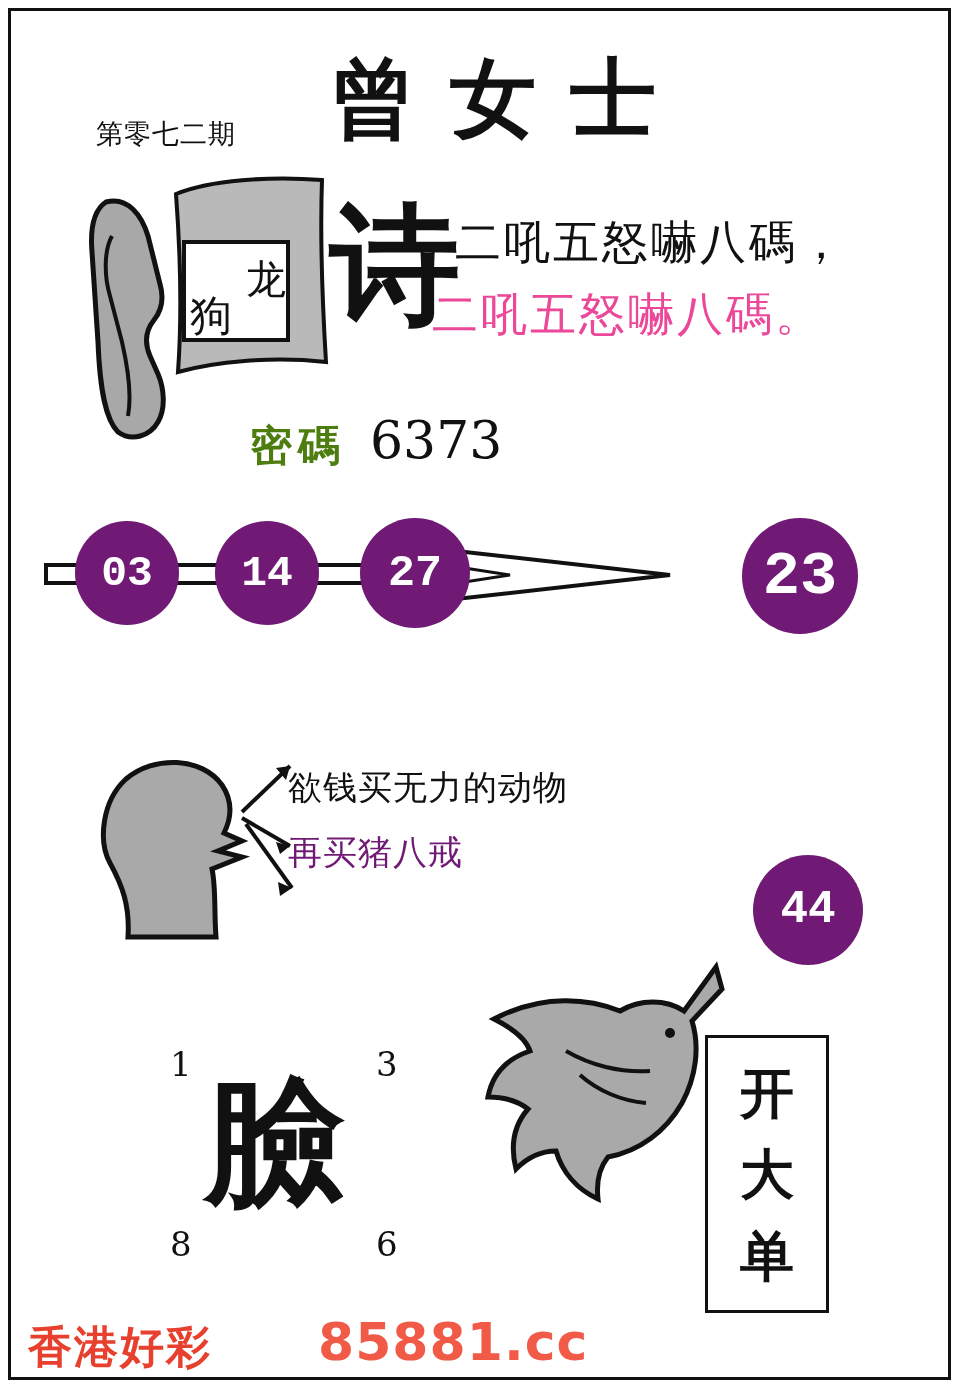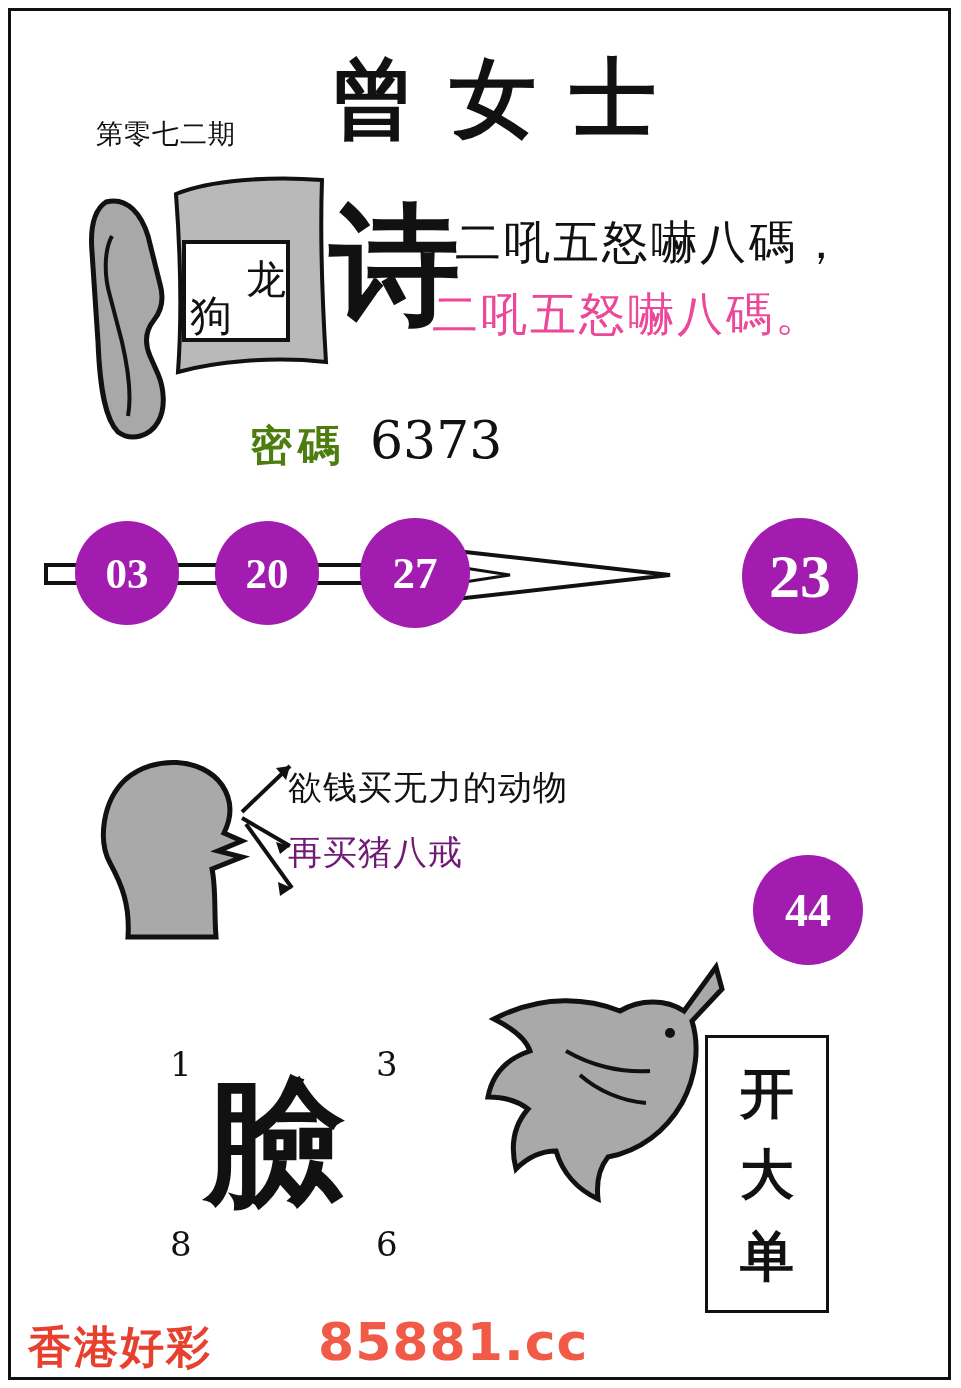--- a/index.html
+++ b/index.html
@@ -30,22 +30,22 @@
   .poem1{position:absolute;left:455px;top:212px;font-size:46px;color:#111;letter-spacing:3px;}
   .poem2{position:absolute;left:432px;top:284px;font-size:46px;color:#ec4899;letter-spacing:3px;}
 
   
   .pw-label{position:absolute;left:250px;top:418px;font-size:42px;font-weight:bold;color:#4d7c0f;letter-spacing:6px;}
   .pw-num{position:absolute;left:370px;top:410px;font-size:52px;color:#111;font-family:"DejaVu Serif",serif;}
 
   
   .arrowrow{position:absolute;left:40px;top:505px;width:640px;height:140px;}
   .arrowrow svg{display:block;}
-  .ball{position:absolute;border-radius:50%;background:#a21caf;color:#fff;display:flex;align-items:center;
-        justify-content:center;font-weight:bold;font-family:Liberation Serif, serif;text-align:right;}
+  .ball{position:absolute;border-radius:50%;background:#701a75;color:#fff;display:flex;align-items:center;
+        justify-content:center;font-weight:bold;font-family:Liberation Mono, monospace;text-align:right;}
   .b1{left:75px;top:521px;width:104px;height:104px;font-size:43px;}
   .b2{left:215px;top:521px;width:104px;height:104px;font-size:43px;}
   .b3{left:360px;top:518px;width:110px;height:110px;font-size:45px;}
 
   .br1{left:742px;top:518px;width:116px;height:116px;font-size:62px;}
   .br2{left:753px;top:690px;width:110px;height:110px;font-size:46px;}
   .br3{left:753px;top:855px;width:110px;height:110px;font-size:46px;}
 
   
   .head{position:absolute;left:92px;top:745px;width:200px;height:200px;}
@@ -116,21 +116,21 @@
 
   <div class="arrowrow">
     <svg width="640" height="140" viewBox="0 0 640 140">
       <rect x="6" y="60" width="420" height="18" fill="#ffffff" stroke="#111" stroke-width="4"></rect>
       <path d="M380 42 L630 70 L380 98 Z" fill="#ffffff" stroke="#111" stroke-width="4"></path>
       <path d="M392 58 L470 70 L392 82" fill="none" stroke="#111" stroke-width="3"></path>
     </svg>
   </div>
 
   <div class="ball b1">03</div>
-  <div class="ball b2">20</div>
+  <div class="ball b2">14</div>
   <div class="ball b3">27</div>
 
   <div class="ball br1">23</div>
   <div class="ball br3">44</div>
 
   <div class="head">
     <svg width="200" height="200" viewBox="0 0 200 200">
       <path d="M34 34 C62 10 110 12 130 40 C142 58 138 76 132 88 L150 96 L126 106
                L150 112 L120 124 C124 142 122 166 124 192 L36 192 C38 160 30 140 18 118
                C6 96 10 56 34 34 Z" fill="#a9a9a9" stroke="#111" stroke-width="5"></path>

